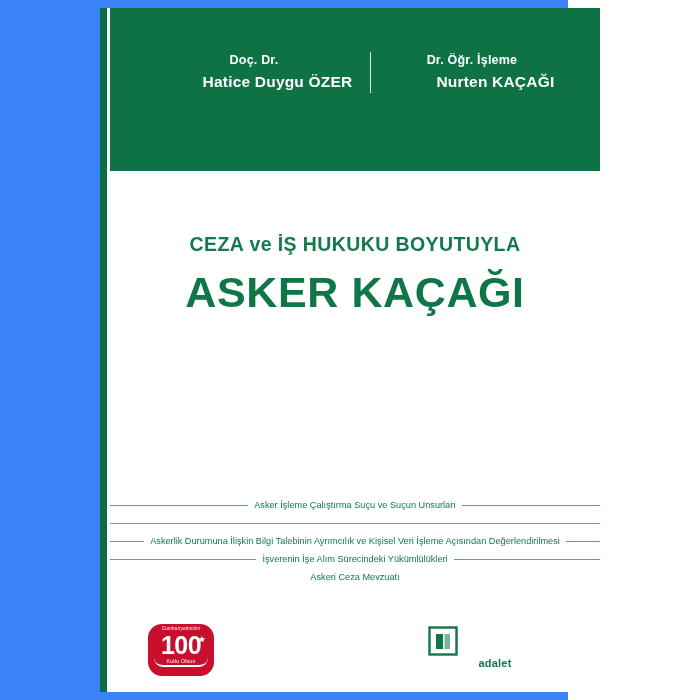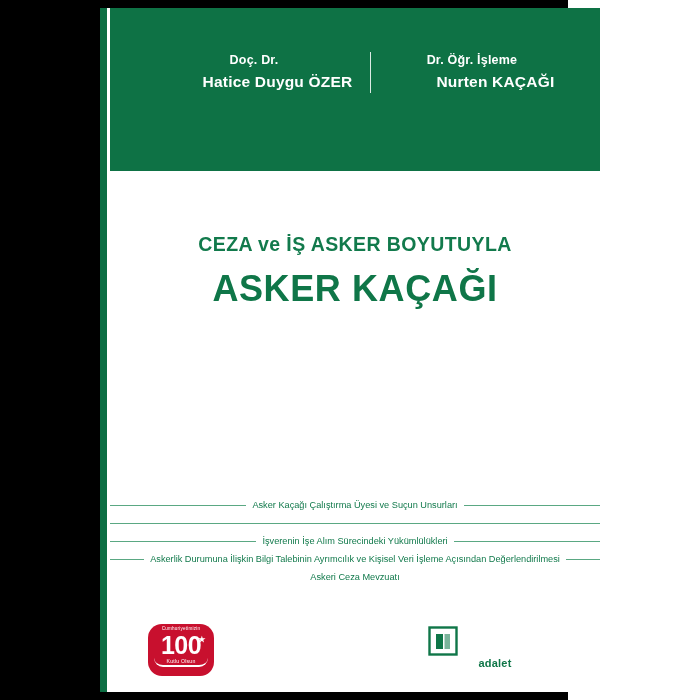--- a/index.html
+++ b/index.html
@@ -10,21 +10,21 @@
   body {
     width: 700px;
     height: 700px;
     font-family: "Liberation Sans", sans-serif;
     overflow: hidden;
   }
   .page {
     position: relative;
     width: 568px;
     height: 700px;
-    background: #000000;
+    background: #3b82f6;
   }
   .cover {
     position: absolute;
     left: 100px;
     top: 8px;
     width: 500px;
     height: 684px;
     background: #ffffff;
   }
 
@@ -96,21 +96,21 @@
     text-align: center;
     color: #11784a;
   }
   .kicker {
     font-size: 19.5px;
     font-weight: bold;
     letter-spacing: 0.4px;
     color: #127a4c;
   }
   .main-title-1 {
-    font-size: 36px;
+    font-size: 43px;
     font-weight: bold;
     letter-spacing: 0.6px;
     margin-top: 14px;
     color: #0f7648;
     line-height: 1.05;
   }
   .main-title-2 {
     font-size: 36px;
     font-weight: bold;
     letter-spacing: 0.6px;
@@ -254,42 +254,42 @@
           <div class="name">Hatice Duygu ÖZER</div>
         </div>
         <div class="author right">
           <div class="title">Dr. Öğr. İşleme</div>
           <div class="name">Nurten KAÇAĞI</div>
         </div>
       </div>
     </div>
 
     <div class="title-area">
-      <div class="kicker">CEZA ve İŞ ASKER BOYUTUYLA</div>
+      <div class="kicker">CEZA ve İŞ HUKUKU BOYUTUYLA</div>
       <div class="main-title-1">ASKER KAÇAĞI</div>
     </div>
 
     <div class="topics">
       <div class="topic">
         <div class="rule"></div>
-        <div class="txt">Asker Kaçağı Çalıştırma Üyesi ve Suçun Unsurları</div>
+        <div class="txt">Asker İşleme Çalıştırma Suçu ve Suçun Unsurları</div>
         <div class="rule"></div>
       </div>
       <div class="topic">
         <div class="rule"></div>
         <div class="rule"></div>
       </div>
       <div class="topic">
         <div class="rule"></div>
+        <div class="txt">Askerlik Durumuna İlişkin Bilgi Talebinin Ayrımcılık ve Kişisel Veri İşleme Açısından Değerlendirilmesi</div>
+        <div class="rule"></div>
+      </div>
+      <div class="topic">
+        <div class="rule"></div>
         <div class="txt">İşverenin İşe Alım Sürecindeki Yükümlülükleri</div>
-        <div class="rule"></div>
-      </div>
-      <div class="topic">
-        <div class="rule"></div>
-        <div class="txt">Askerlik Durumuna İlişkin Bilgi Talebinin Ayrımcılık ve Kişisel Veri İşleme Açısından Değerlendirilmesi</div>
         <div class="rule"></div>
       </div>
       <div class="topic no-rule">
         <div class="rule"></div>
         <div class="txt">Askeri Ceza Mevzuatı</div>
         <div class="rule"></div>
       </div>
     </div>
 
     <div class="footer">

